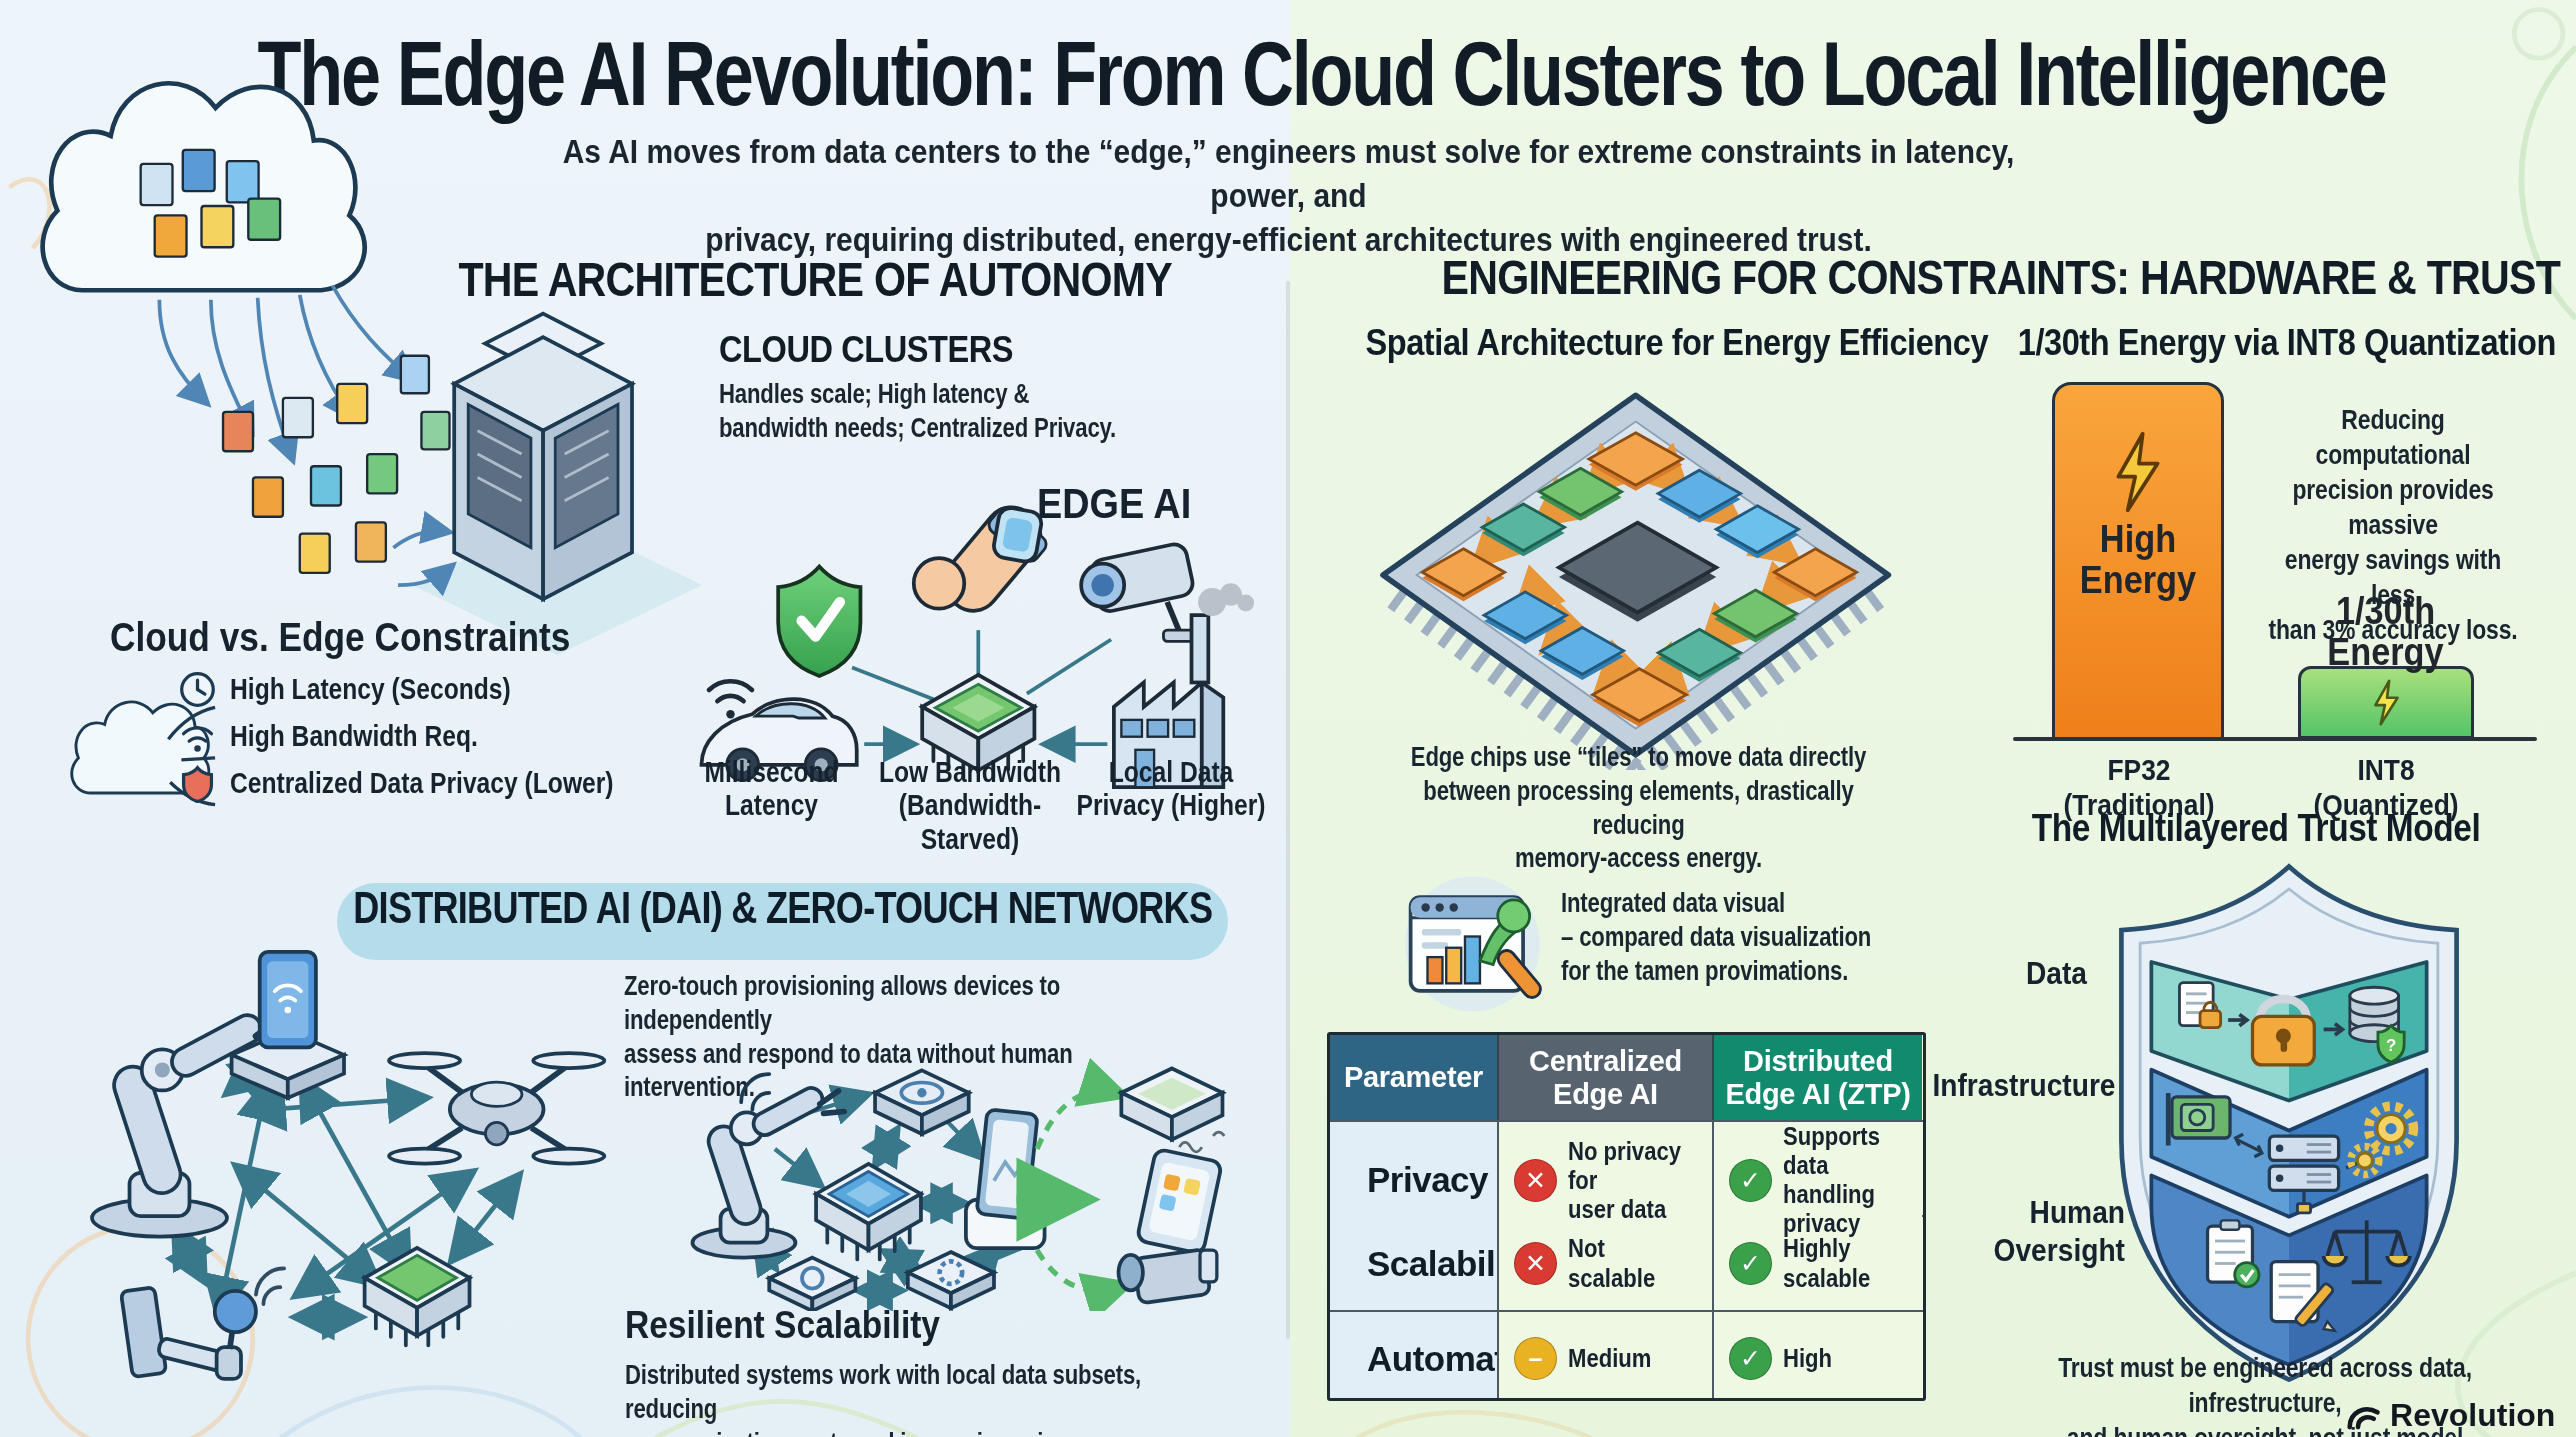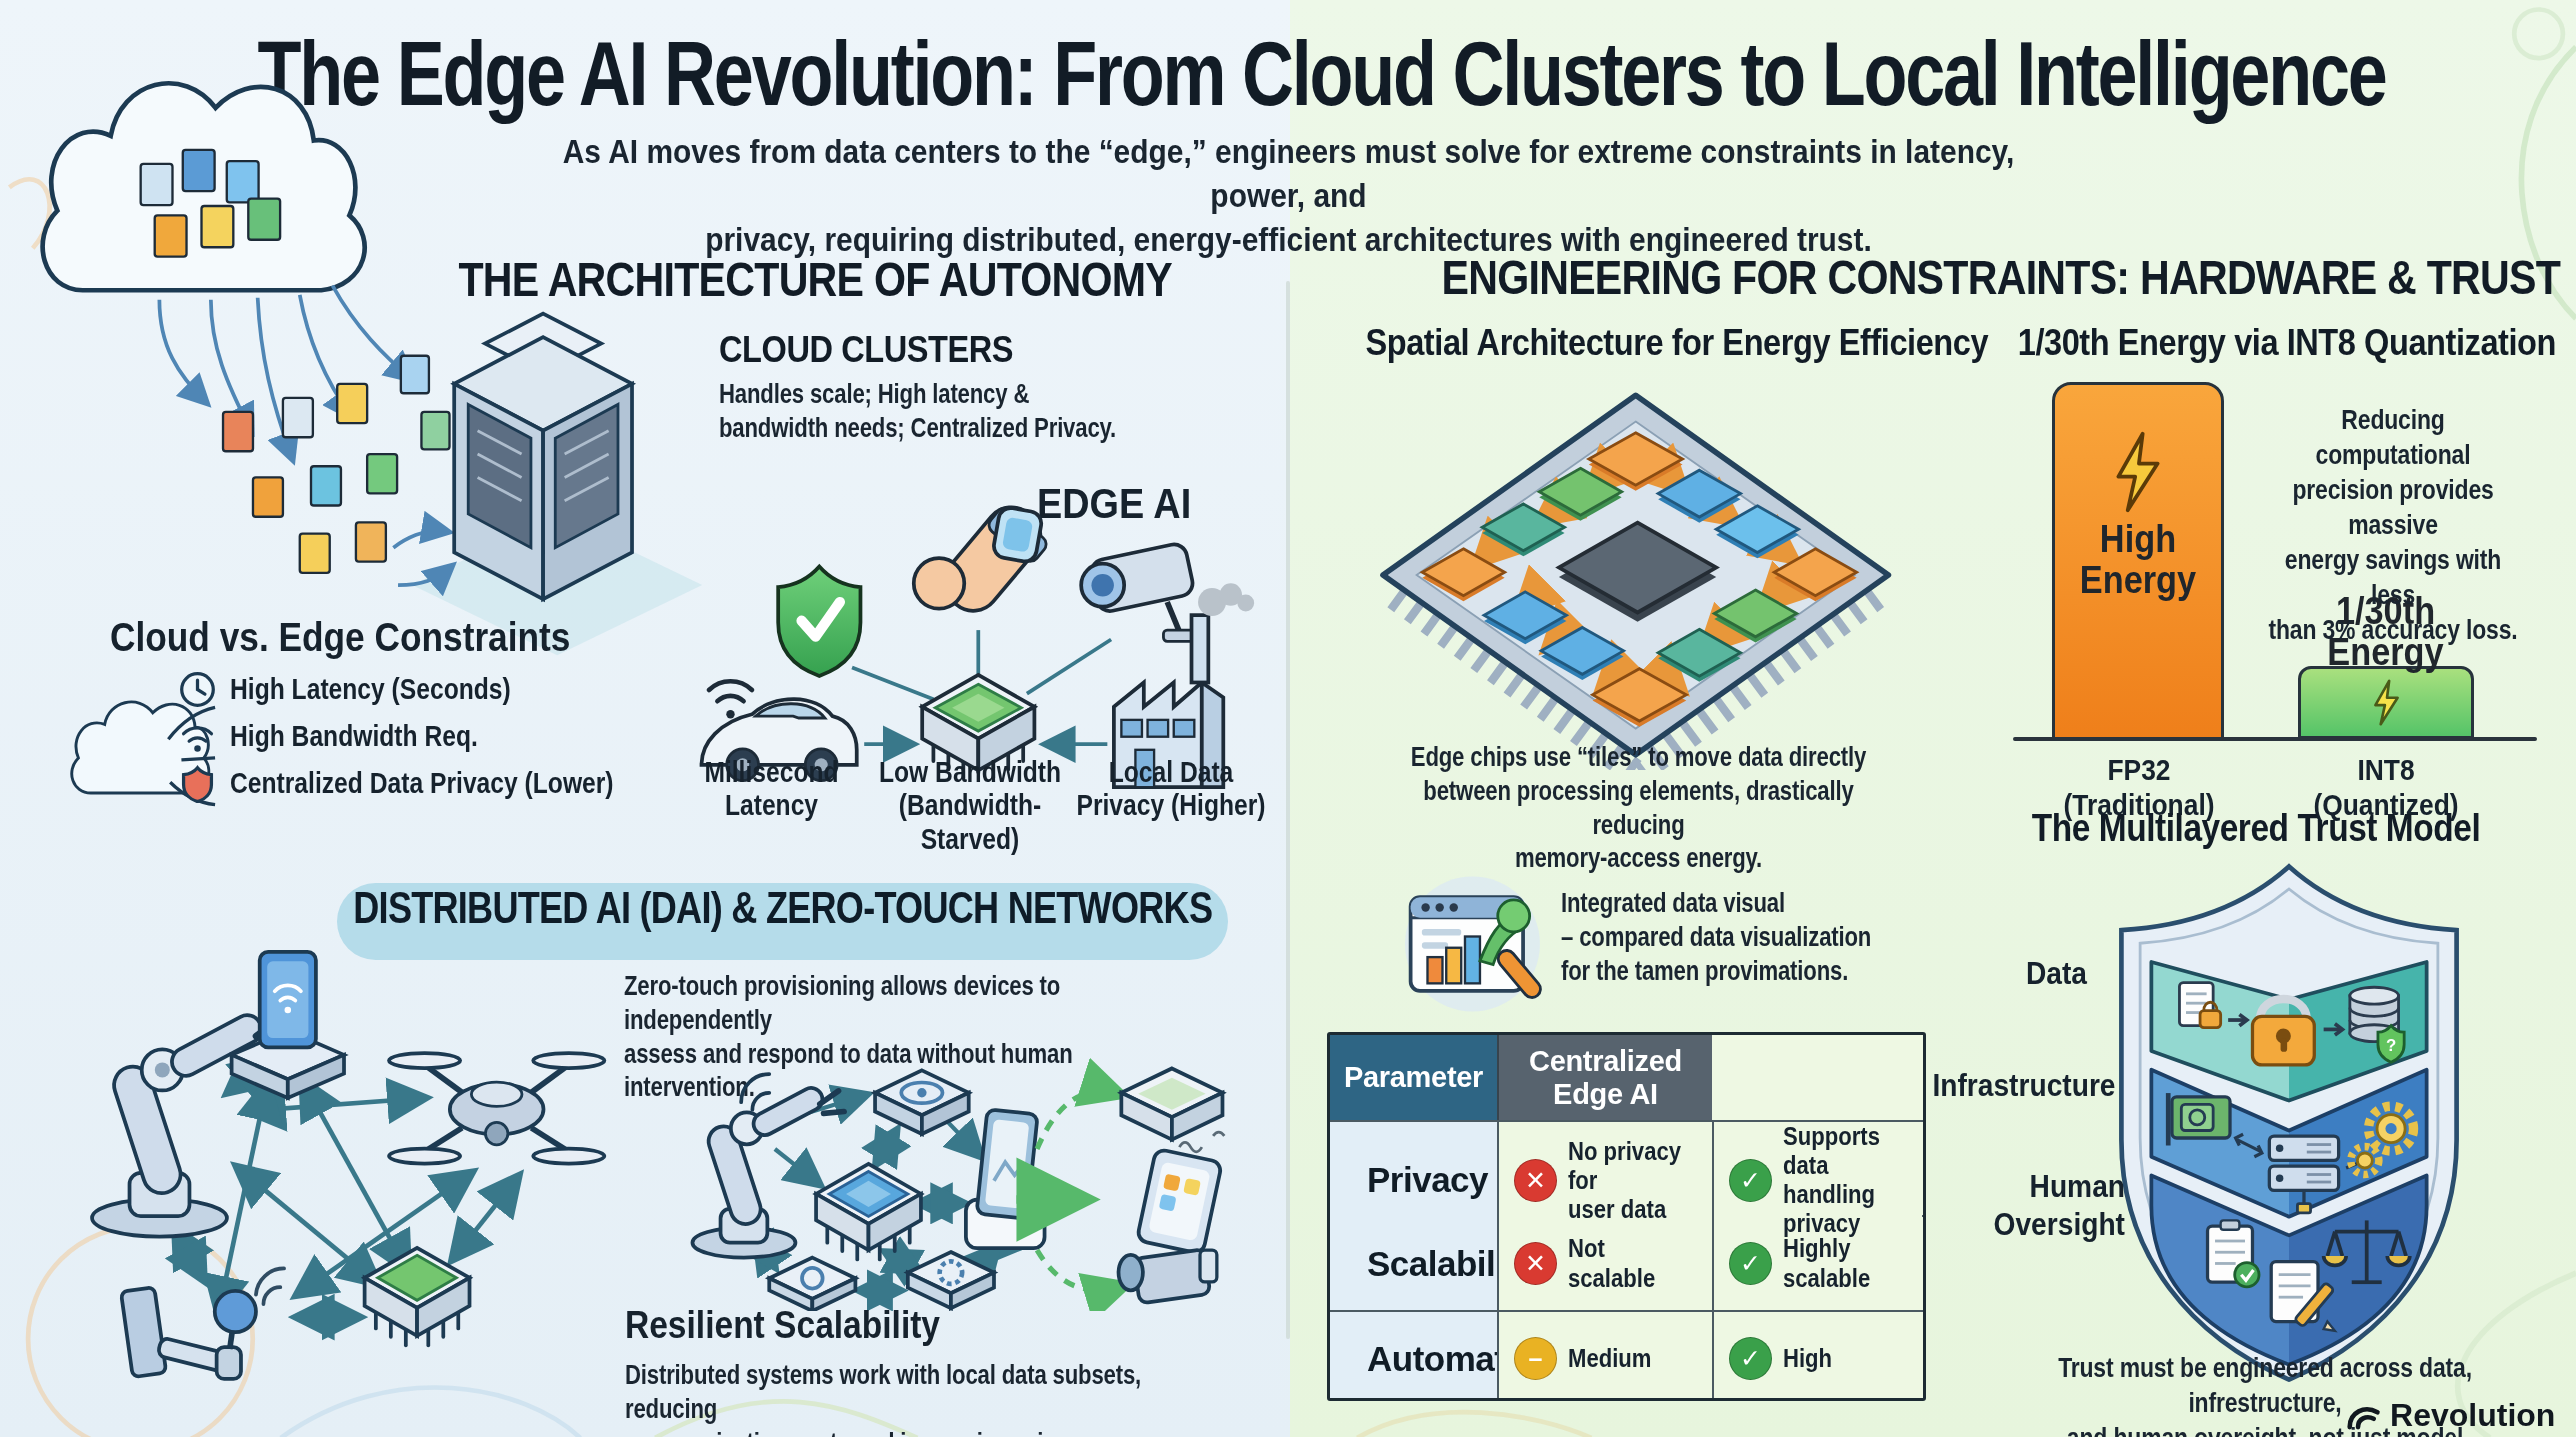--- a/index.html
+++ b/index.html
@@ -624,20 +624,22 @@
     <div class="p l">Integrated data visual
 – compared data visualization
 for the tamen provimations.</div>
   </div>
 
   <div class="cmp-table">
     <div class="trow thead">
       <div class="th-param">Parameter</div>
       <div class="th-cent">Centralized
 Edge AI</div>
+      <div class="th-dist">Distributed
+Edge AI (ZTP)</div>
     </div>
     <div class="trow brow">
       <div class="td-param">Privacy</div>
       <div class="td-cell">
           <span class="st st-bad">✕</span>
           <span class="ct">No privacy for
 user data</span>
         </div>
       <div class="td-cell">
           <span class="st st-good">✓</span>
@@ -779,21 +781,21 @@
           <line x1="274" y1="452" x2="306" y2="452"></line>
         </g>
     </g>
   </svg>
   <div class="abs right-al" style="left:1956px;top:955px;width:131px;">
     <div style="font-size:32px;font-weight:800;transform:scaleX(.88);transform-origin:right top;">Data</div>
   </div>
   <div class="abs right-al" style="left:1910px;top:1067px;width:187px;">
     <div style="font-size:32px;font-weight:800;transform:scaleX(.88);transform-origin:right top;">Infrastructure</div>
   </div>
-  <div class="abs right-al" style="left:1947px;top:1168px;width:178px;">
+  <div class="abs right-al" style="left:1947px;top:1194px;width:178px;">
     <div class="pre" style="font-size:32px;font-weight:800;line-height:1.18;transform:scaleX(.88);transform-origin:right top;">Human
 Oversight</div>
   </div>
   <div class="abs center" style="left:1975px;top:1350px;width:580px;">
     <div class="p c" style="font-size:28px;">Trust must be engineered across data, infrestructure,
 and human overeight–not just model accuracy.</div>
   </div>
 
   <div class="attr">
     <svg width="37" height="30" viewBox="0 0 40 32" fill="none">

